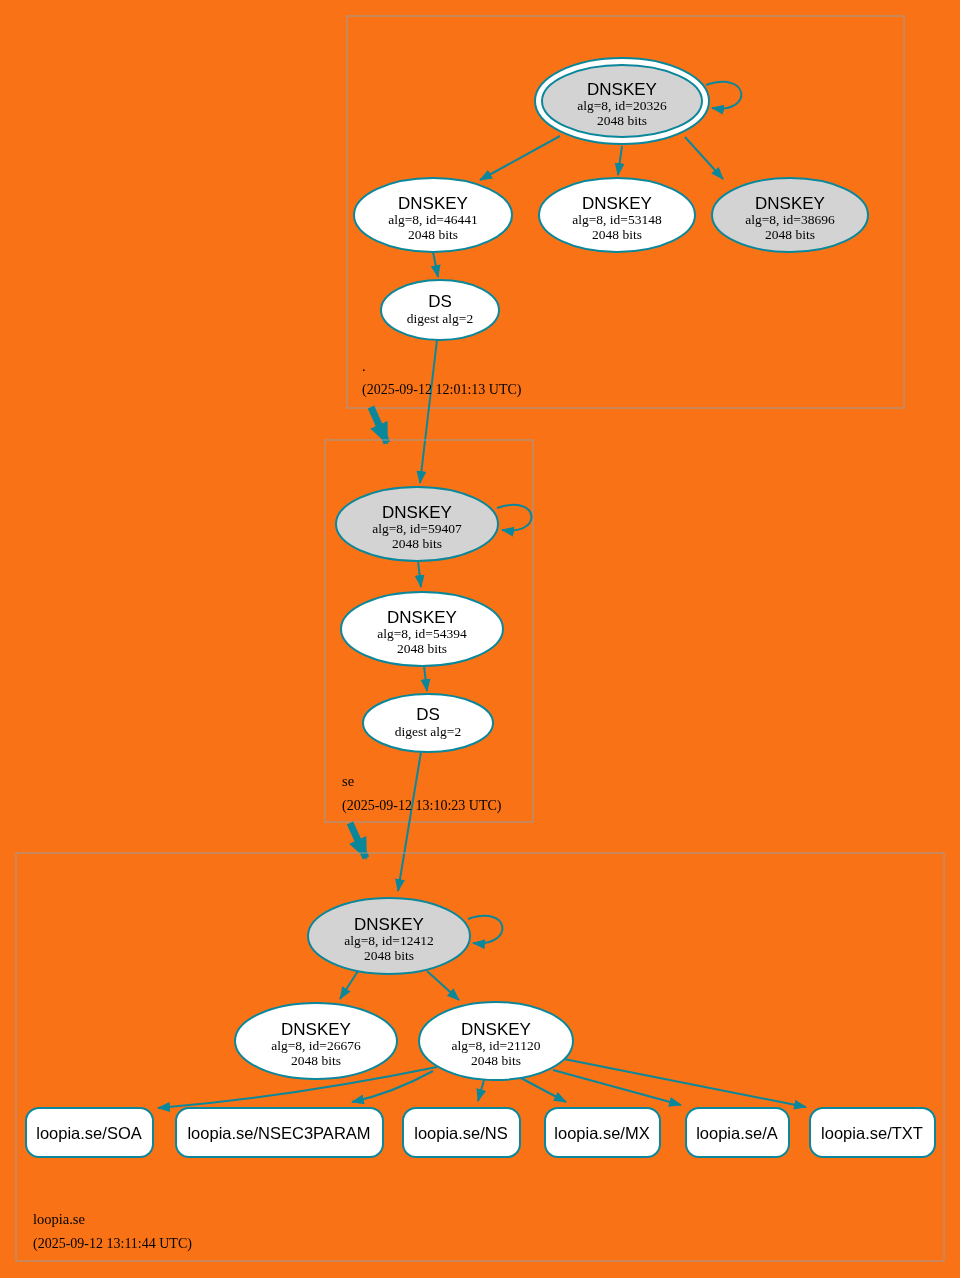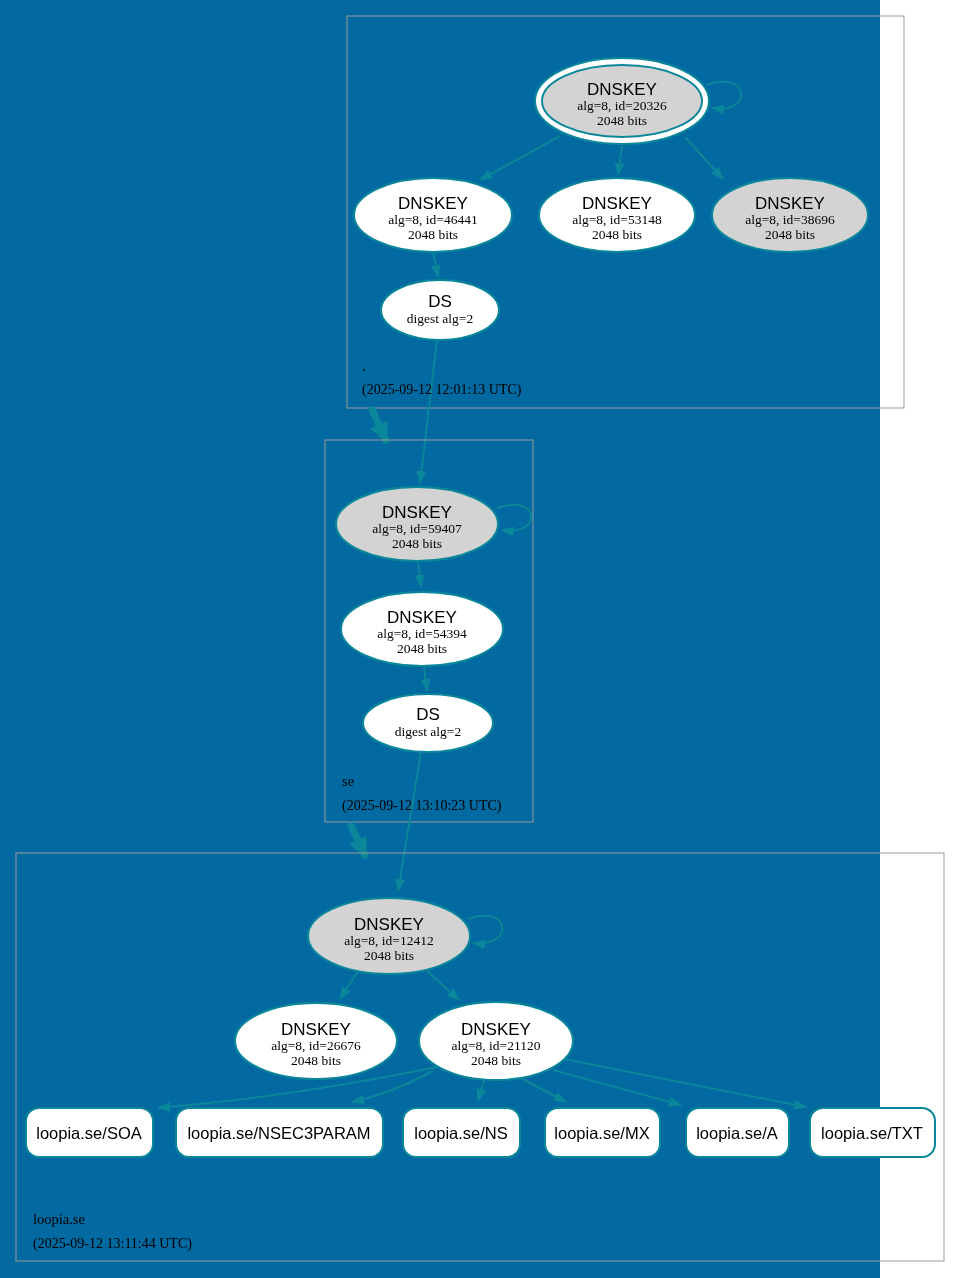--- a/index.html
+++ b/index.html
@@ -4,21 +4,21 @@
 <title>DNSSEC chain diagram</title>
 <style>
   :root{
     --accent:#0a879a;
     --ksk-fill:#d3d3d3;
     --node-fill:#ffffff;
     --box-border:#9b9b9b;
     --text:#000000;
   }
   html,body{margin:0;padding:0;background:#ffffff;}
-  .canvas{width:880px;height:1278px;position:relative;background:#0369a1;}
+  .canvas{width:960px;height:1278px;position:relative;background:#f97316;}
   svg{display:block;}
   .zone-box{fill:none;stroke:var(--box-border);stroke-width:1;}
   .edge{fill:none;stroke:var(--accent);stroke-width:2;}
   .edge-thick{fill:none;stroke:var(--accent);stroke-width:7;}
   .node-ellipse{fill:var(--node-fill);stroke:var(--accent);stroke-width:2;}
   .node-ellipse.gray{fill:var(--ksk-fill);}
   .node-ellipse.ring{fill:var(--node-fill);}
   .rrset-box{fill:var(--node-fill);stroke:var(--accent);stroke-width:2;}
   text{fill:var(--text);}
   .node-title{font:17px "Liberation Sans", sans-serif;text-anchor:middle;}

